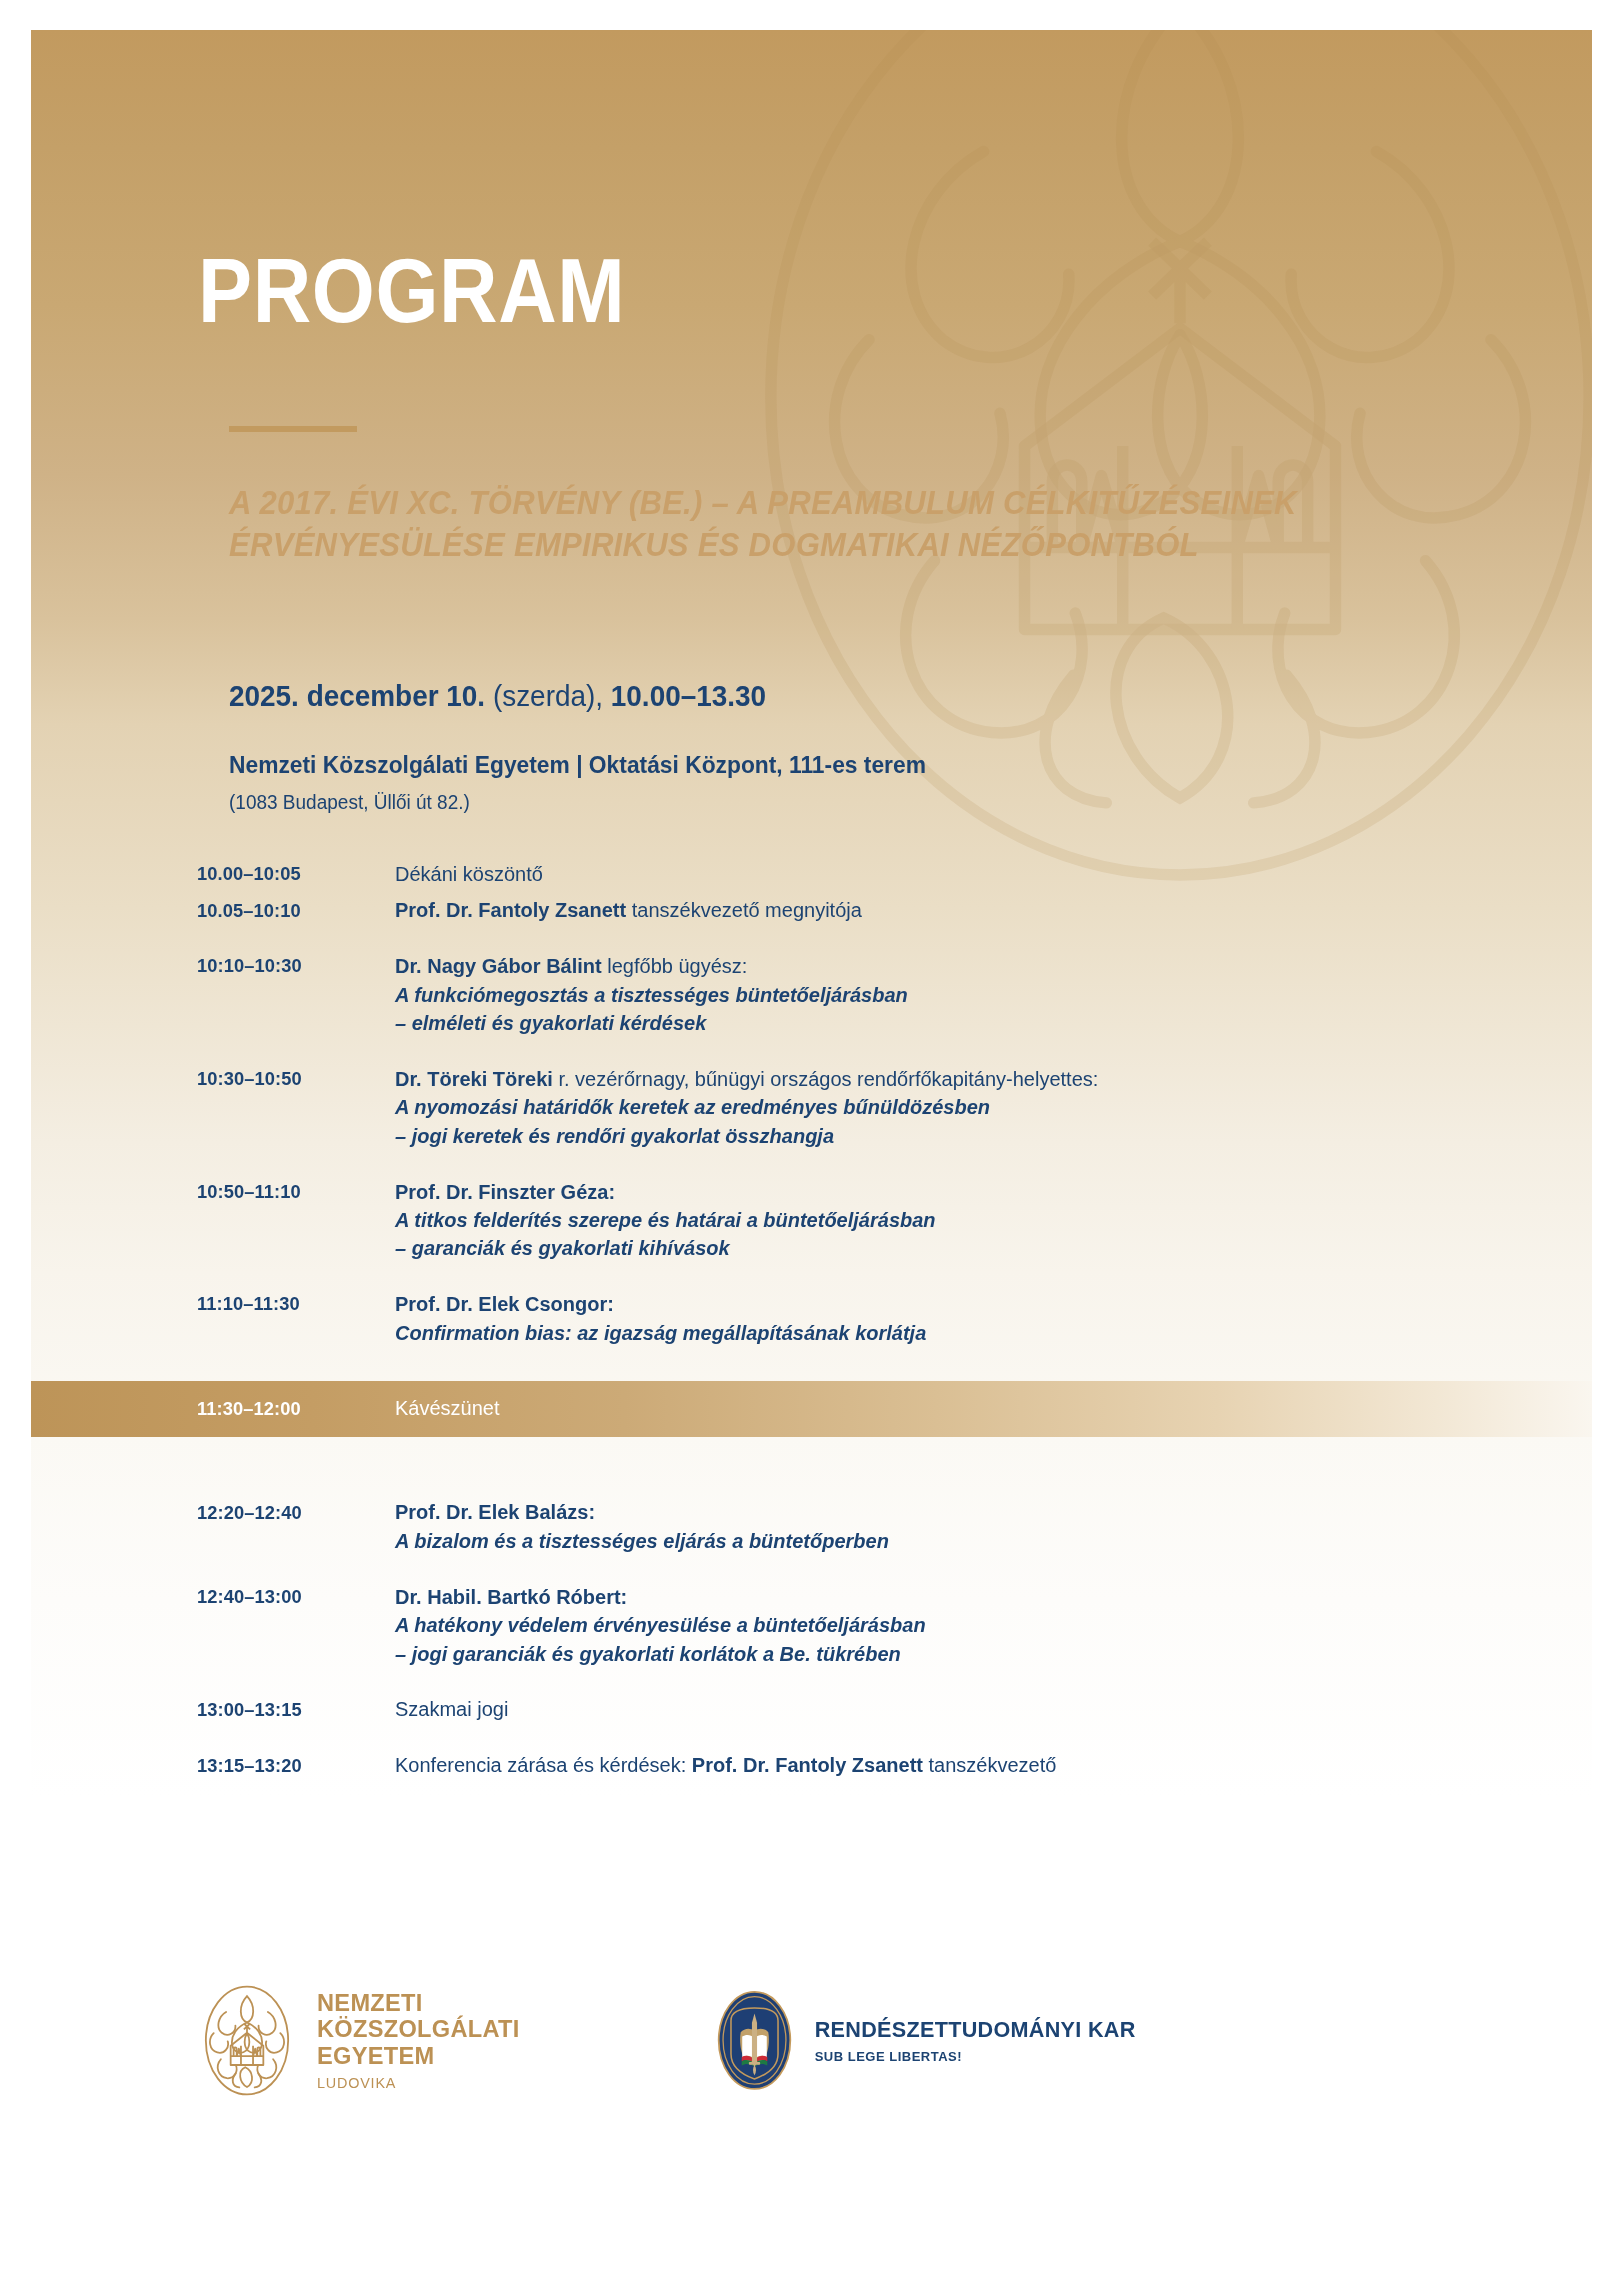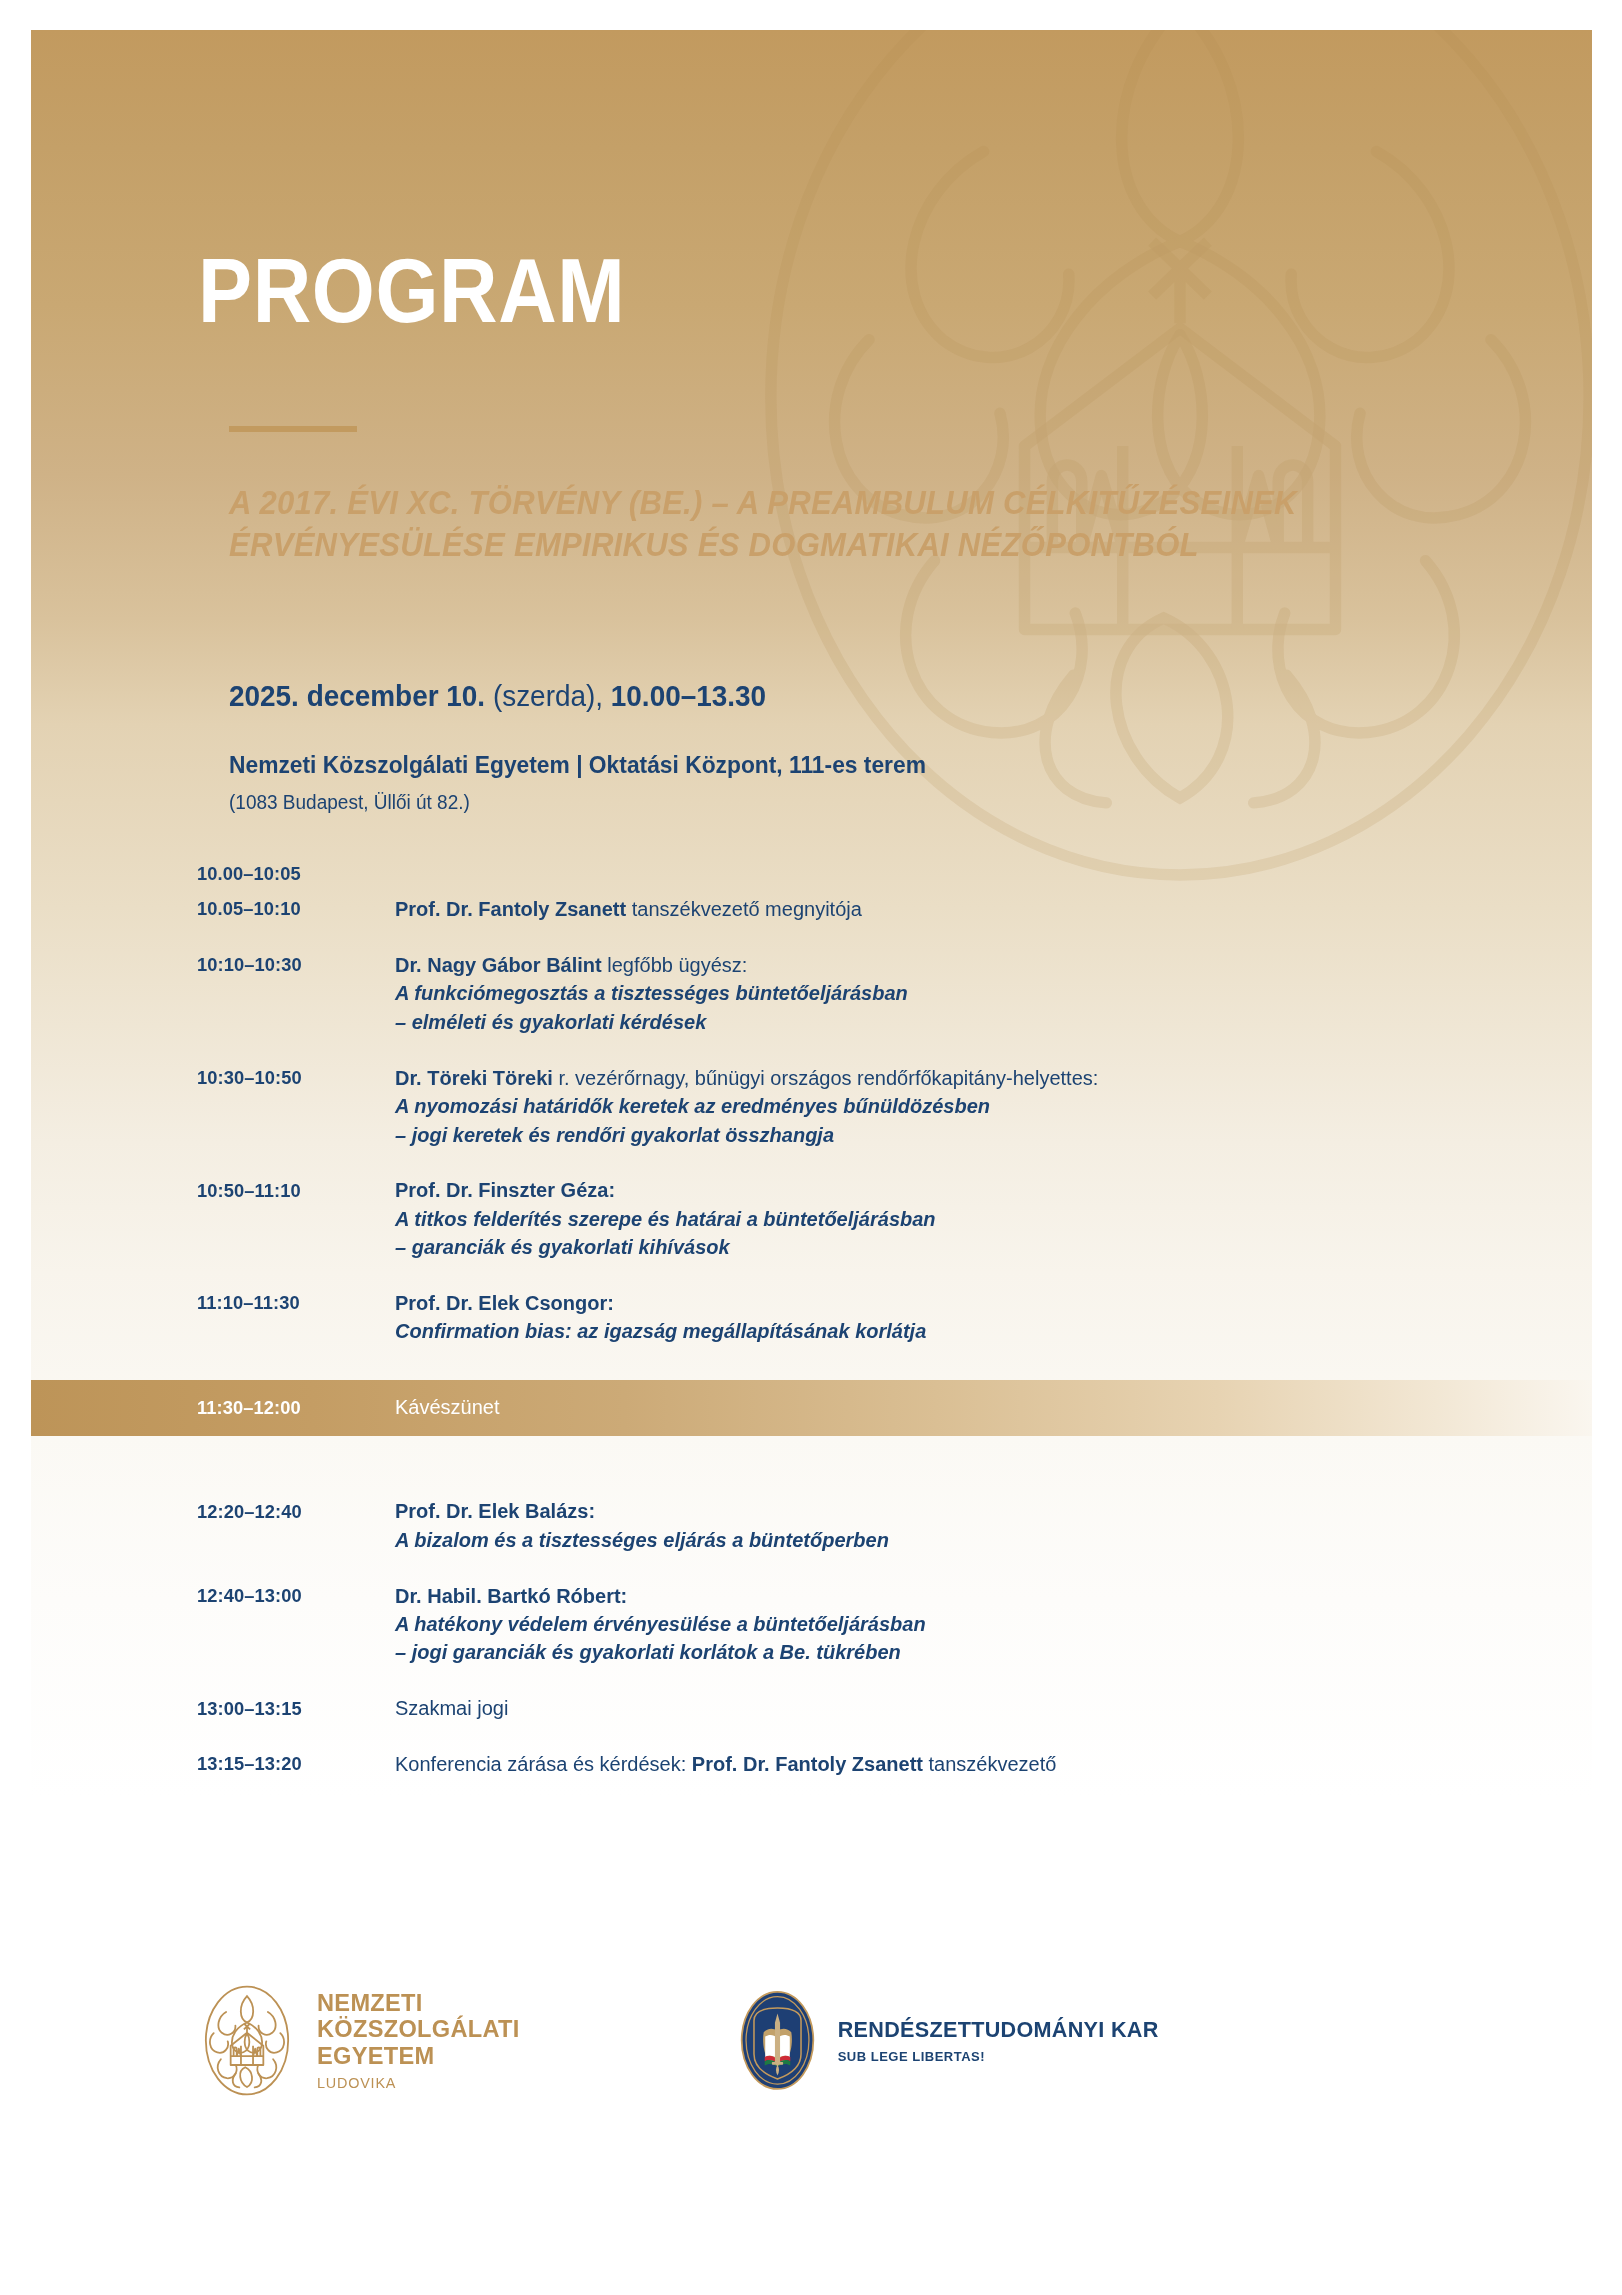--- a/index.html
+++ b/index.html
@@ -209,21 +209,20 @@
   
   #footer {
     position: absolute;
     left: 0;
     top: 1953px;
     width: 100%;
     display: flex;
     align-items: center;
     padding-left: 167px;
     box-sizing: border-box;
-    gap: 23px;
   }
   .logo-block { display: flex; align-items: center; }
   .logo-nke { margin-right: 196px; }
 
   .logo-mark { flex: 0 0 auto; }
   .logo-mark svg { display: block; }
 
   .logo-text-nke {
     margin-left: 21px;
     color: #bc9154;
@@ -308,20 +307,23 @@
       <span class="b">2025. december 10.</span><span class="n"> (szerda), </span><span class="b">10.00–13.30</span>
     </div>
 
     <div id="venue">Nemzeti Közszolgálati Egyetem | Oktatási Központ, 111-es terem</div>
     <div id="address">(1083 Budapest, Üllői út 82.)</div>
   </div>
 
   <div id="schedule">
       <div class="sched-row">
         <div class="time">10.00–10:05</div>
+        <div class="body">
+          <span class="ln reg">Dékáni köszöntő</span>
+        </div>
       </div>
       <div class="gap-sm"></div>
       <div class="sched-row">
         <div class="time">10.05–10:10</div>
         <div class="body">
           <span class="ln"><span class="hl">Prof. Dr. Fantoly Zsanett</span><span class="rg"> tanszékvezető megnyitója</span></span>
         </div>
       </div>
       <div class="gap-md"></div>
       <div class="sched-row">

